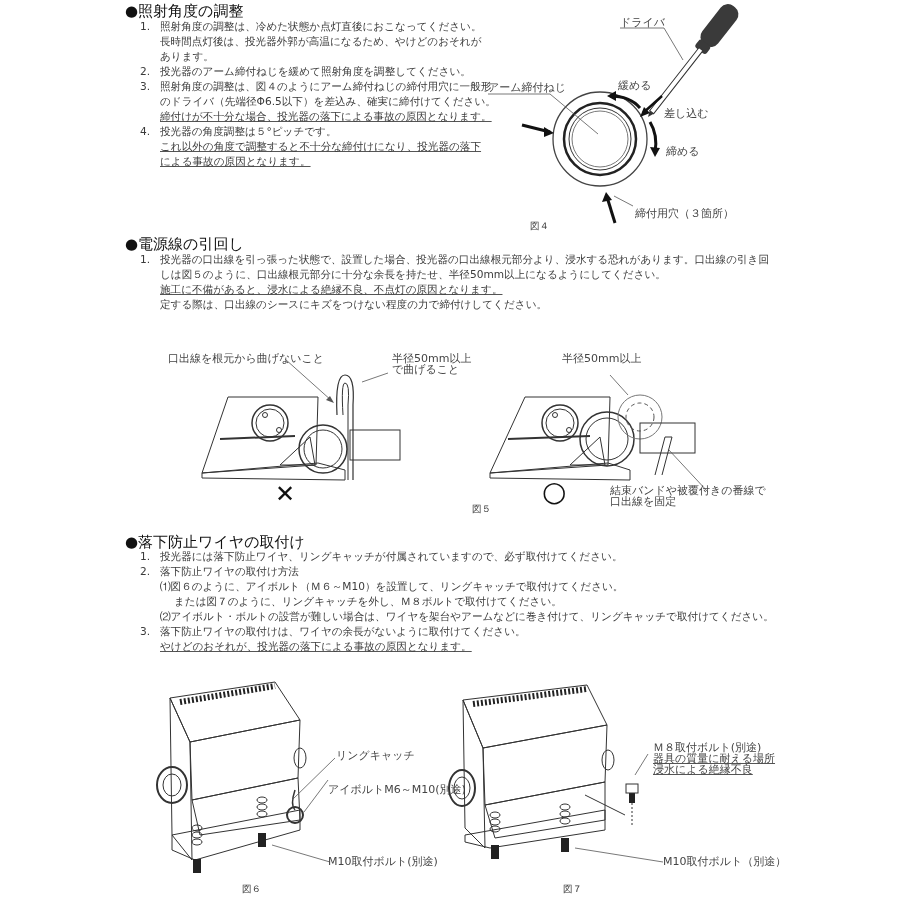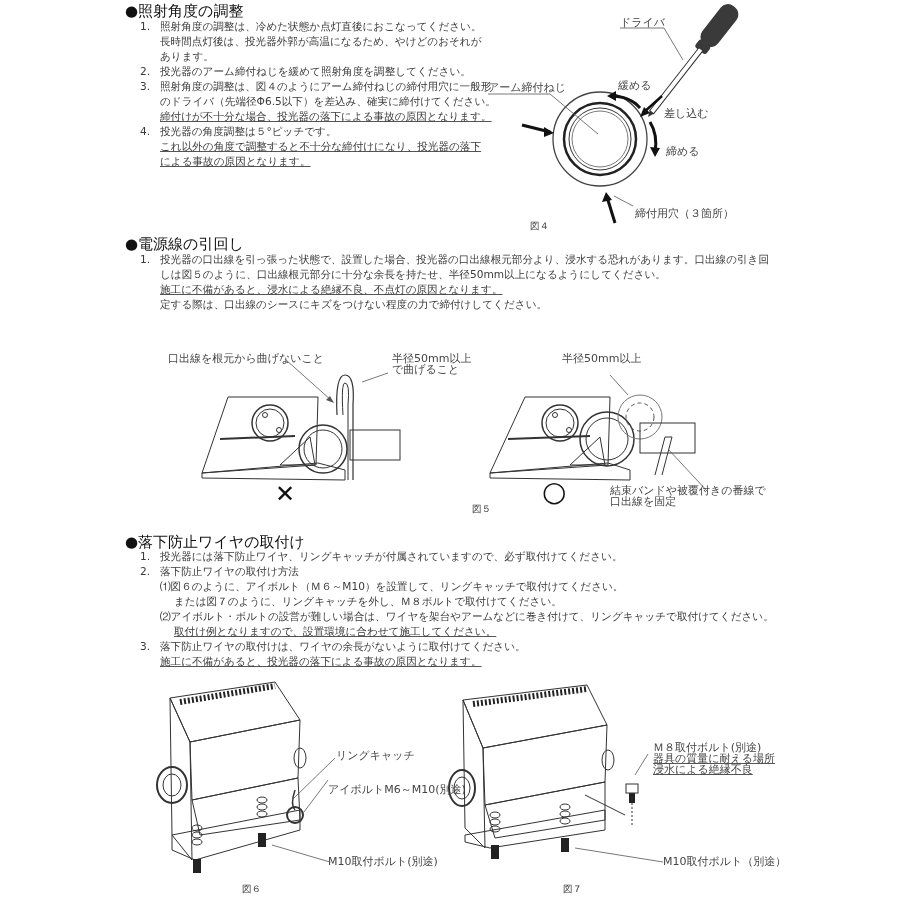--- a/index.html
+++ b/index.html
@@ -129,23 +129,22 @@
   <div class="abs fig" style="left:300px;top:158px;margin-left:32px;">図５</div>
 </div>
 
 <div class="abs h" style="left:125px;top:533px;">●落下防止ワイヤの取付け</div>
 <div class="abs" style="left:140px;top:549px;" id="s3">
     <div class="ln" style="position: relative;"><span style="display: inline-block; width: 20px;">1.</span><span>投光器には落下防止ワイヤ、リングキャッチが付属されていますので、必ず取付けてください。</span></div>
     <div class="ln" style="position: relative;"><span style="display: inline-block; width: 20px;">2.</span><span>落下防止ワイヤの取付け方法</span></div>
     <div class="ln" style="position: relative;"><span style="display: inline-block; width: 20px;"></span><span style="margin-left: 0px;">⑴図６のように、アイボルト（Ｍ６～M10）を設置して、リングキャッチで取付けてください。</span></div>
     <div class="ln" style="position: relative;"><span style="display: inline-block; width: 20px;"></span><span style="margin-left: 14px;">または図７のように、リングキャッチを外し、Ｍ８ボルトで取付けてください。</span></div>
     <div class="ln" style="position: relative;"><span style="display: inline-block; width: 20px;"></span><span style="margin-left: 0px;">⑵アイボルト・ボルトの設営が難しい場合は、ワイヤを架台やアームなどに巻き付けて、リングキャッチで取付けてください。</span></div>
-    <div class="ln" style="position: relative;"><span style="display: inline-block; width: 20px;"></span><span class="u" style="margin-left: 14px;">取付け例となりますので、設置環境に合わせて施工してください。</span></div>
     <div class="ln" style="position: relative;"><span style="display: inline-block; width: 20px;">3.</span><span>落下防止ワイヤの取付けは、ワイヤの余長がないように取付けてください。</span></div>
-    <div class="ln" style="position: relative;"><span style="display: inline-block; width: 20px;"></span><span class="u">施工に不備があると、投光器の落下による事故の原因となります。</span></div>
+    <div class="ln" style="position: relative;"><span style="display: inline-block; width: 20px;"></span><span class="u">やけどのおそれが、投光器の落下による事故の原因となります。</span></div>
   </div>
 
 <div class="abs" style="left:150px;top:670px;width:295px;height:230px;">
   <svg width="295" height="230">
     <g fill="none" stroke="#333" stroke-width="1">
       <polygon points="20,28 125,12 150,50 40,72"></polygon>
       <line x1="30" y1="32" x2="125" y2="16" stroke="#222" stroke-width="6" stroke-dasharray="2 2"></line>
       <polygon points="40,72 150,50 148,108 42,130"></polygon>
       <polygon points="20,28 40,72 42,190 22,165"></polygon>
       <polygon points="42,130 148,108 150,150 50,165"></polygon>

